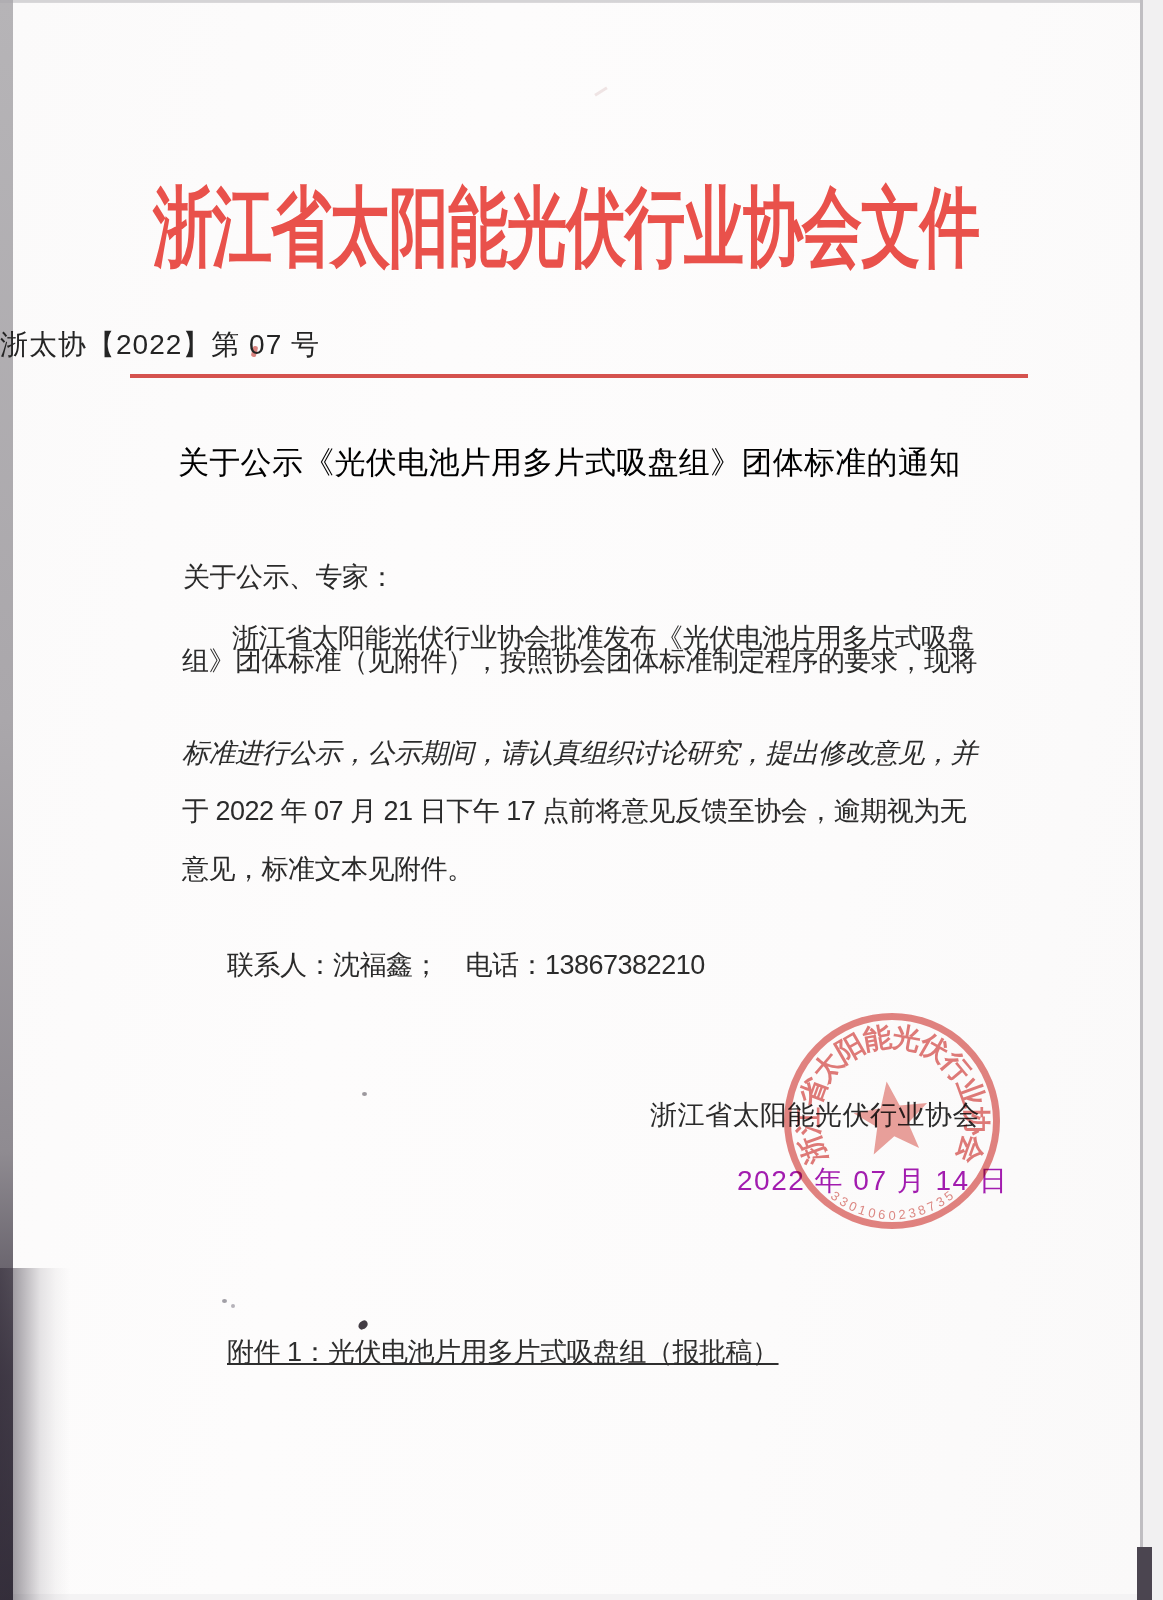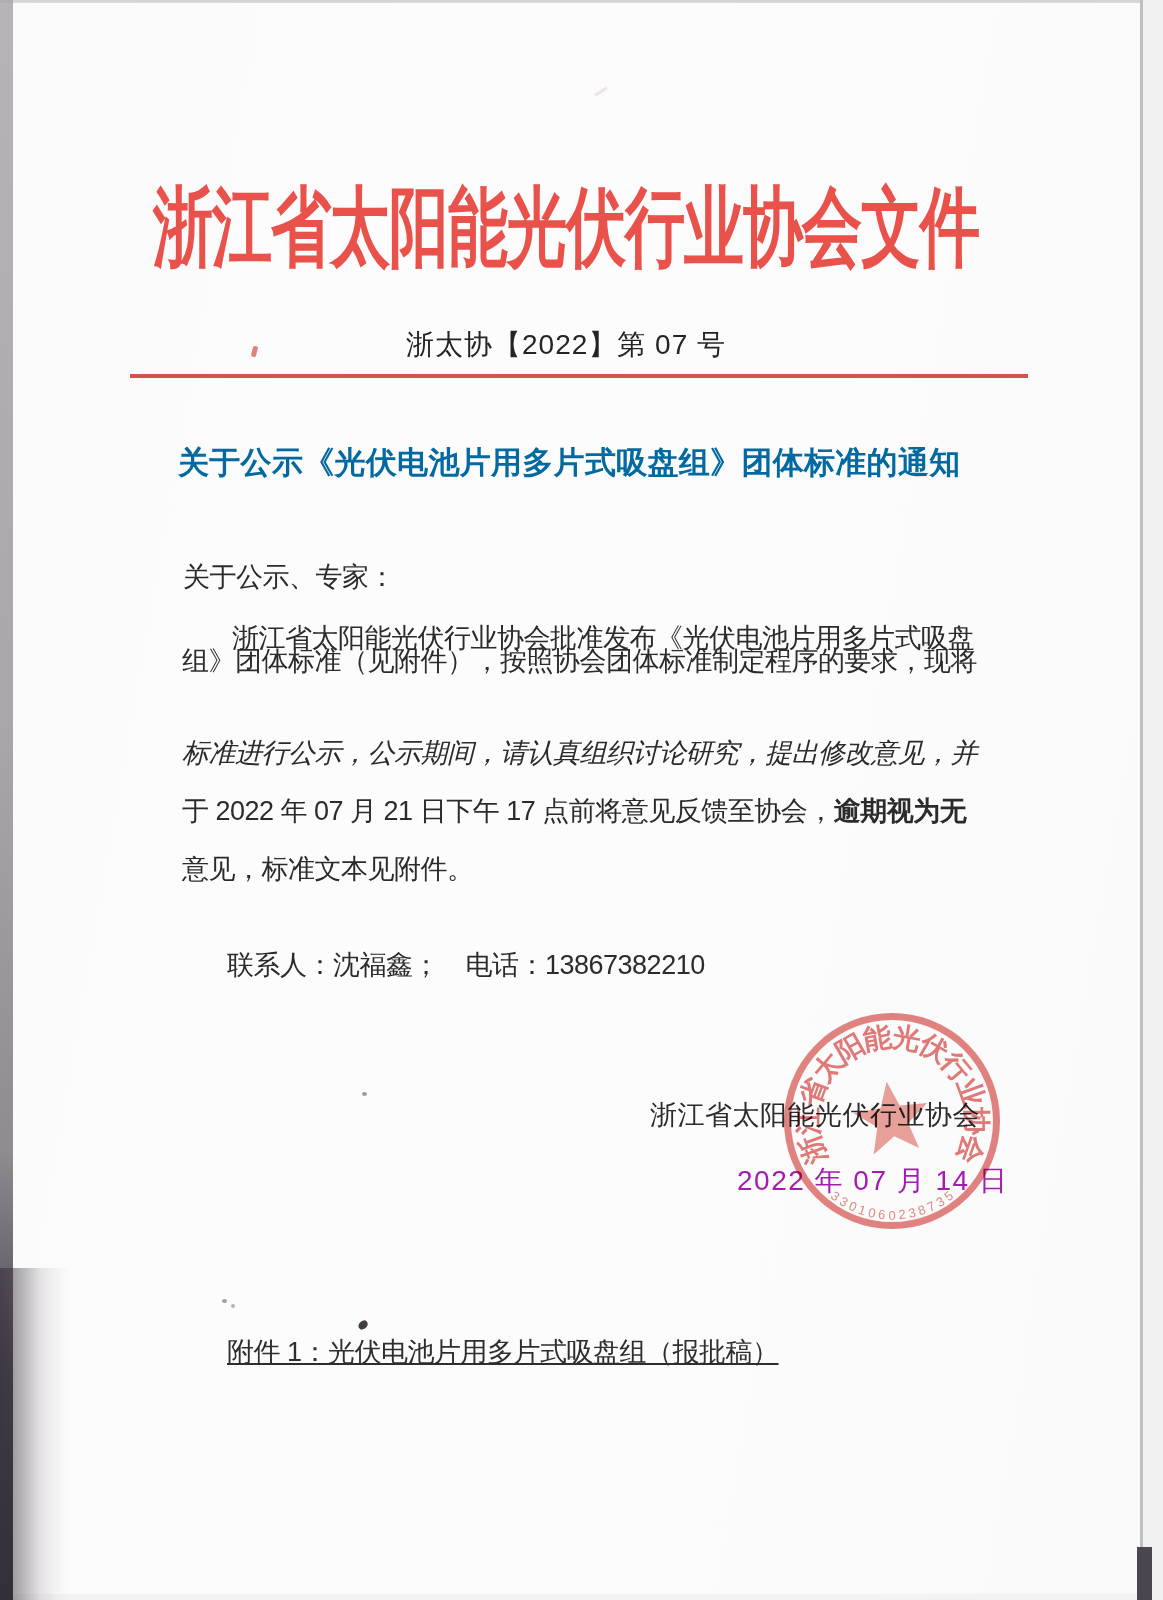--- a/index.html
+++ b/index.html
@@ -29,39 +29,39 @@
   .mark-bottom-right{left:1137px;top:1547px;width:15px;height:53px;background:#4b4550;filter:blur(.4px);}
   
   .letterhead{
     left:0;top:170px;width:1132px;text-align:center;
     font-family:"Liberation Serif", serif;font-weight:700;
     font-size:60px;letter-spacing:-1px;color:#e9514b;
     transform:scaleY(1.45);transform-origin:50% 0;
     white-space:nowrap;
   }
   .doc-number{
-    left:0;top:326px;width:1132px;text-align:center;
+    left:0;top:326px;width:1132px;
     font-size:28px;color:#242424;letter-spacing:1px;white-space:nowrap;
   }
   .red-rule{left:130px;top:374px;width:898px;height:4px;background:#d5524e;}
   .subject{
     left:178px;top:442px;width:860px;
-    font-size:31px;font-weight:700;color:#0369a1;letter-spacing:.3px;white-space:nowrap;
+    font-size:31px;font-weight:400;color:#000000;letter-spacing:.3px;white-space:nowrap;
   }
   .bodyline{
     font-size:27px;color:#2b2b2b;letter-spacing:-0.5px;white-space:nowrap;line-height:1.3;
   }
   .b-salutation{left:183px;top:560px;}
   .b-l1{left:232px;top:621px;}
   .b-l2{left:182px;top:644px;}
   .b-l3{left:182px;top:736px;font-style:italic;}
   .b-l4{left:182px;top:794px;}
   .b-l5{left:182px;top:852px;}
   .b-contact{left:227px;top:948px;}
-  .bold-overdue{font-weight:700;}
+  .bold-overdue{font-weight:400;}
   .sig-org{left:650px;top:1097px;font-size:27px;color:#2b2b2b;letter-spacing:.5px;white-space:nowrap;z-index:2;}
   .sig-date{left:737px;top:1162px;font-size:28px;color:#a21caf;letter-spacing:1.5px;white-space:nowrap;z-index:2;}
   .attachment{left:227px;top:1334px;font-size:27px;color:#2e2e2e;letter-spacing:-0.5px;white-space:nowrap;text-decoration:underline;}
   
   .seal{
     left:779px;top:1008px;width:226px;height:226px;z-index:3;
     mix-blend-mode:multiply;filter:blur(.4px);opacity:.92;
   }
   .seal-char{
     font-size:28px;font-weight:700;fill:#dc615e;

